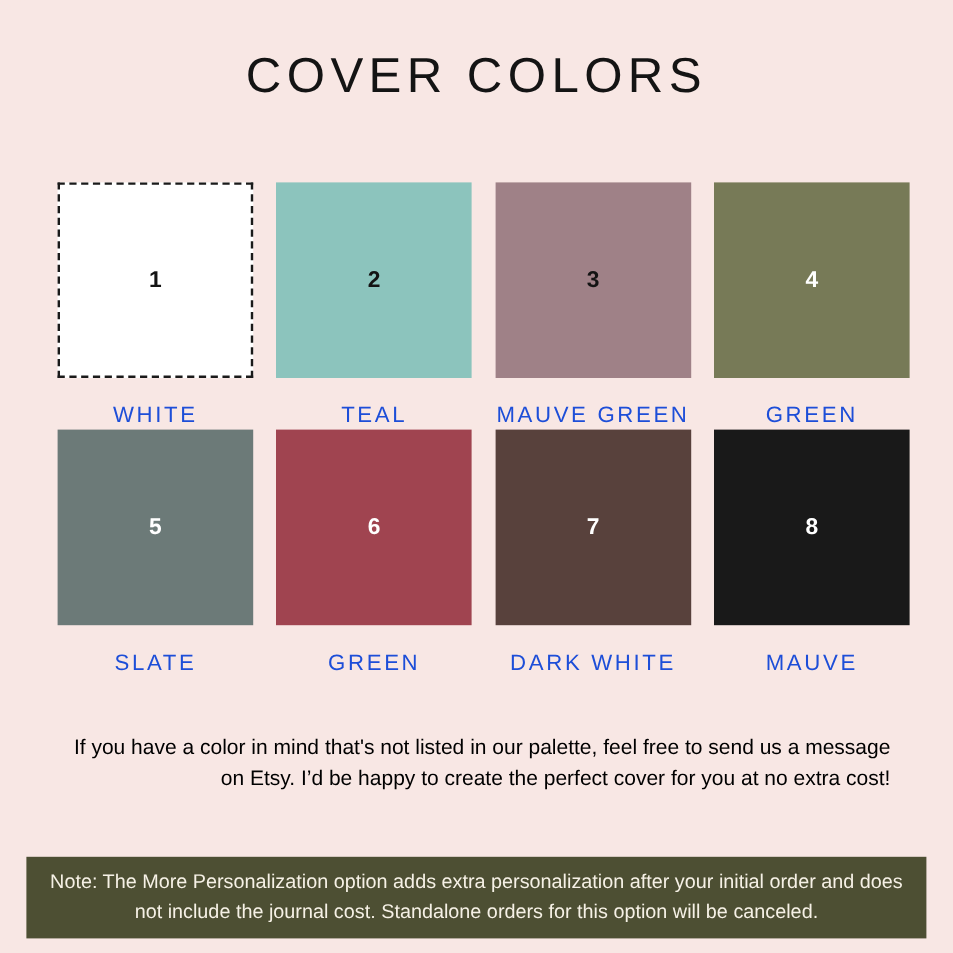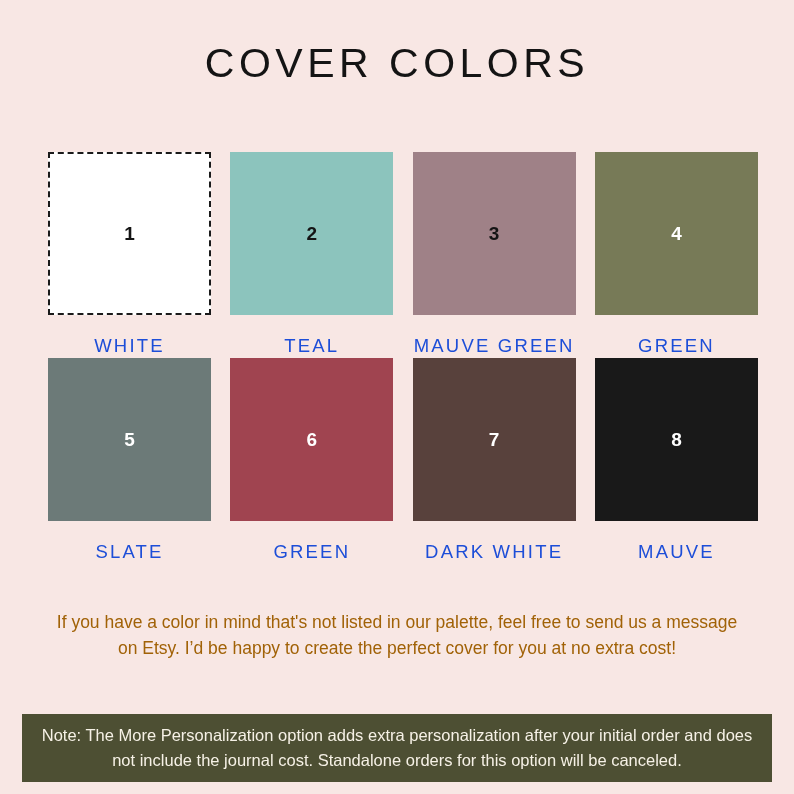--- a/index.html
+++ b/index.html
@@ -90,25 +90,26 @@
   
   #body-copy {
     position: absolute;
     top: 610px;
     left: 0;
     width: 794px;
     text-align: center;
   }
   .para {
     font-size: 17.5px;
-    color: #a16207;
+    color: #000000;
     line-height: 1.47;
     margin: 0 auto;
     font-family: "Liberation Sans", sans-serif;
     font-weight: 400;
+    text-align: right;
   }
   #para-1 { width: 690px; }
   #para-2 { width: 690px; margin-top: 22px; }
 
   
   #note {
     position: absolute;
     left: 22px;
     top: 714px;
     width: 750px;

